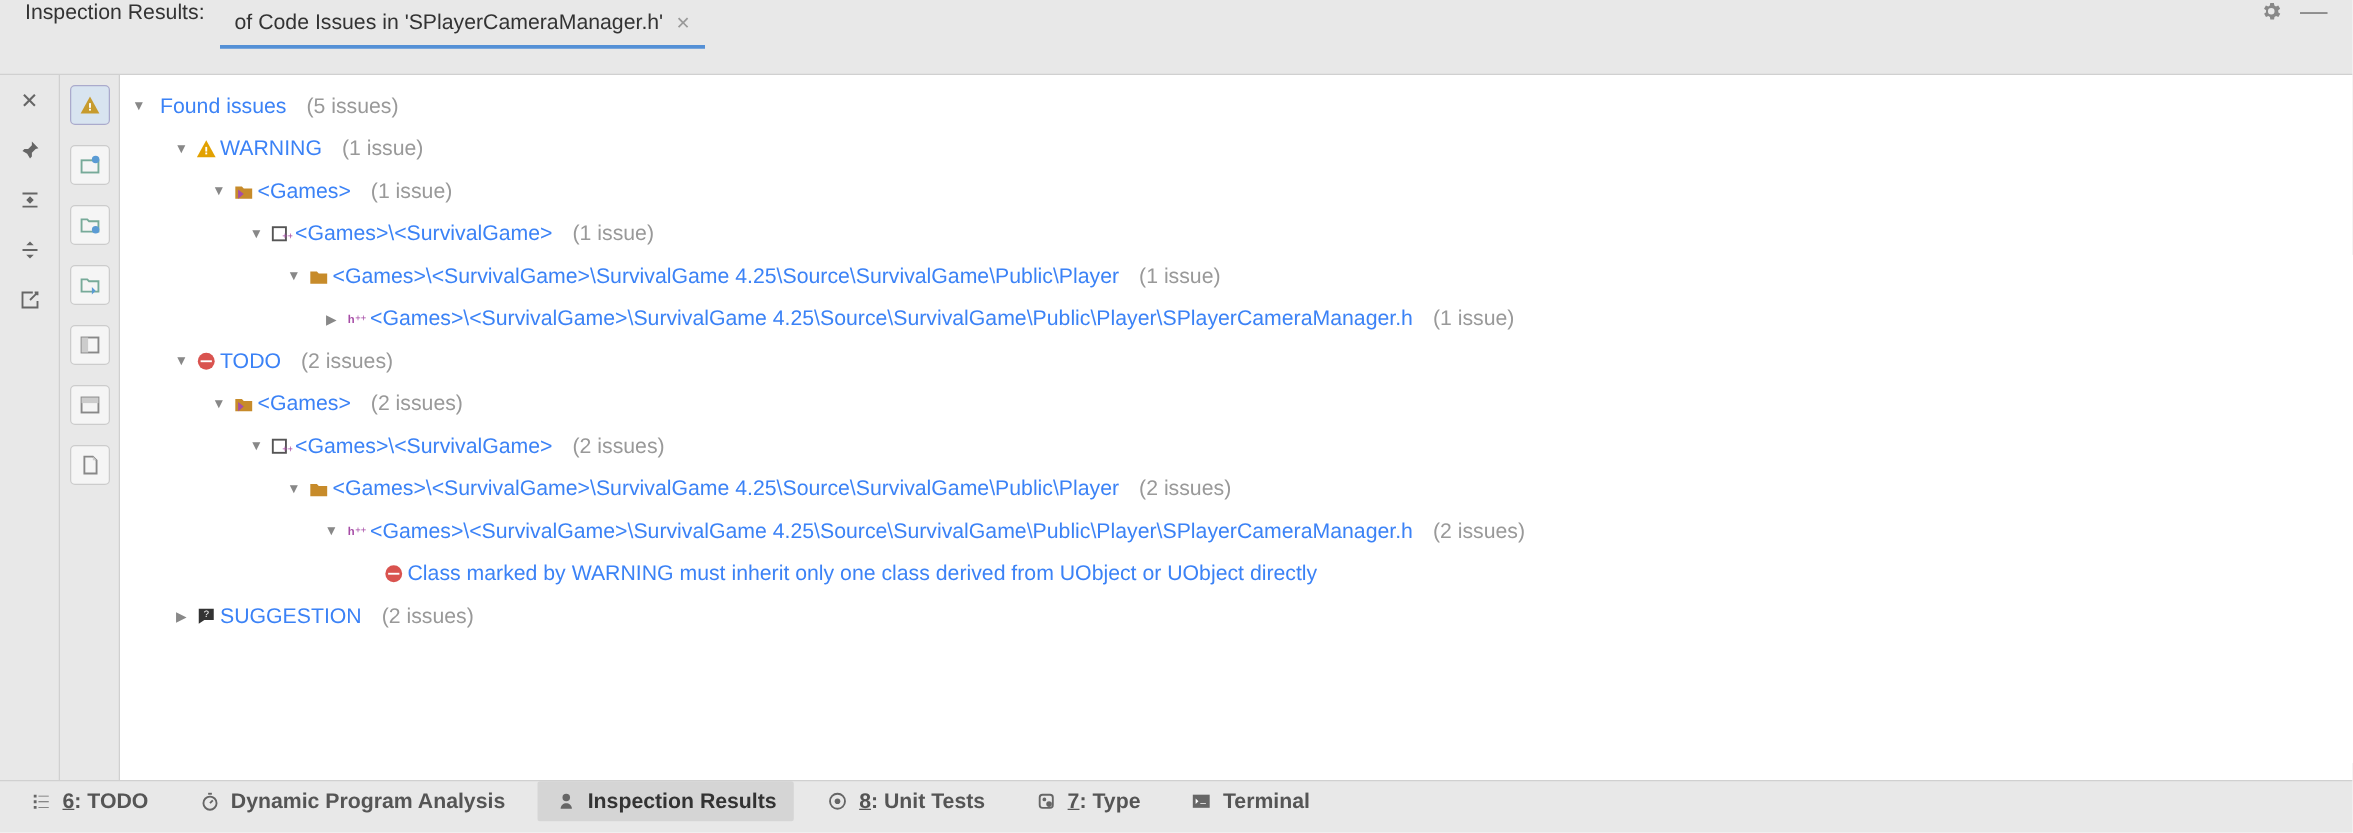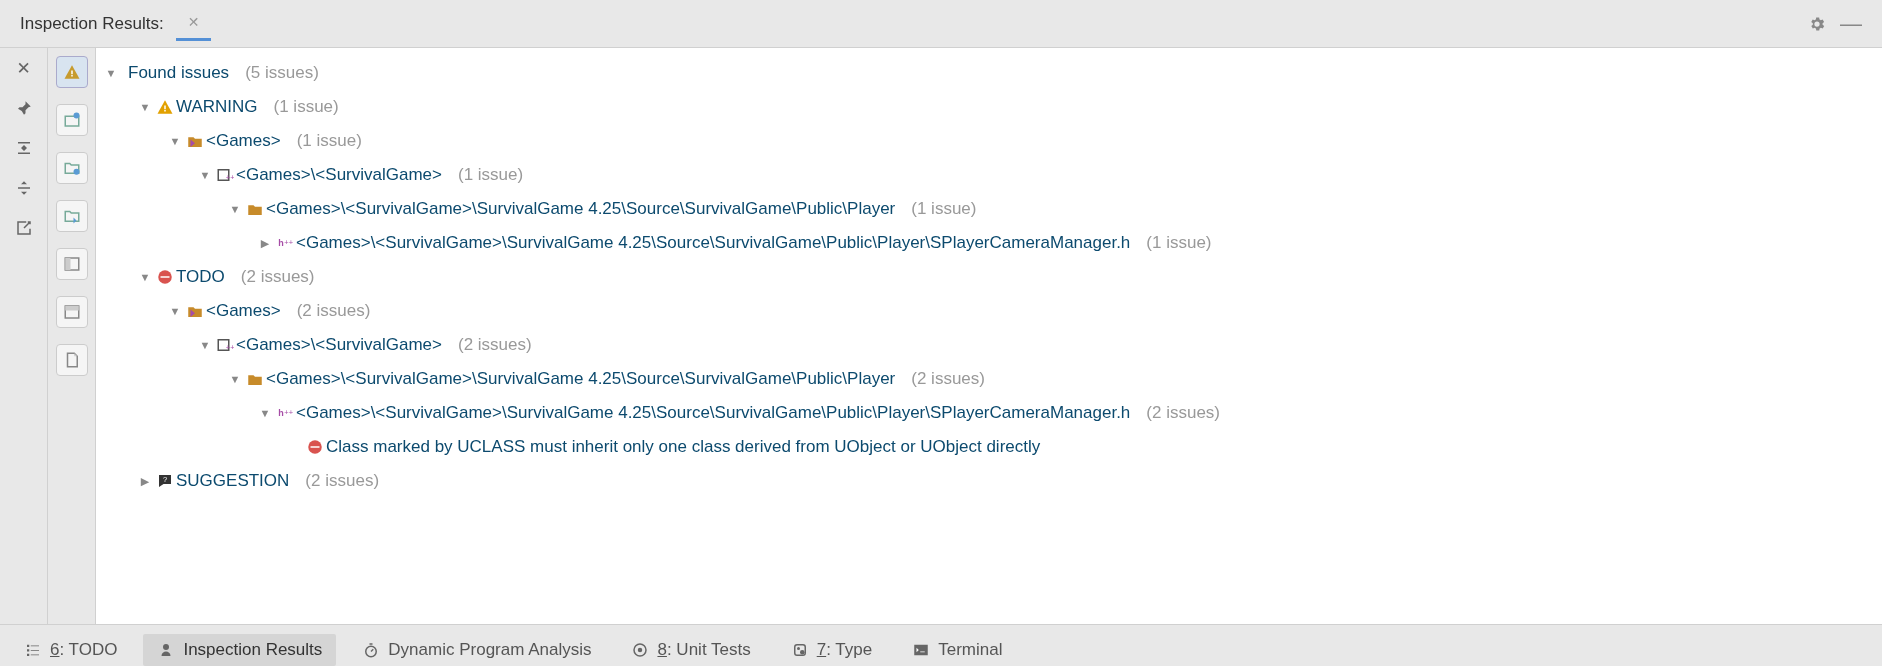--- a/index.html
+++ b/index.html
@@ -8,24 +8,24 @@
   font-size: 17px;
   background: #e8e8e8;
   color: #333;
   width: 1882px;
   height: 666px;
   overflow: hidden;
   display: flex;
   flex-direction: column;
 }
 .header {
-  height: 48px;
+  height: 60px;
   background: #e8e8e8;
   display: flex;
-  align-items: center;
+  align-items: flex-start;
   padding: 0 20px 0 20px;
   border-bottom: 1px solid #d0d0d0;
 }
 .header-label { color: #333; margin-right: 8px; }
 .tab {
   padding: 8px 12px;
   border-bottom: 3px solid #5490d6;
   color: #333;
   display: flex;
   align-items: center;
@@ -79,51 +79,53 @@
 }
 .expander {
   width: 18px;
   color: #888;
   font-size: 11px;
   text-align: center;
   cursor: pointer;
   user-select: none;
 }
 .tree-icon { width: 22px; display:flex; align-items:center; justify-content:center; }
-.tree-text { color: #0c4a6e; }
+.tree-text { color: #3b82f6; }
 .tree-count { color: #999; margin-left: 16px; }
 .indent { display:inline-block; }
 .footer {
   height: 42px;
   background: #e8e8e8;
   border-top: 1px solid #d0d0d0;
   display: flex;
-  align-items: flex-end;
+  align-items: flex-start;
   padding: 0 10px;
   gap: 12px;
+  font-weight: bold;
 }
 .footer-btn {
   display: flex; align-items:center; gap: 8px;
   padding: 6px 14px;
   color: #555;
   cursor: pointer;
   border-radius: 2px;
 }
 .footer-btn.active { background: #d5d5d5; color: #333; }
 .footer-btn .underline { text-decoration: underline; }
 
 
 .svg-icon { width: 18px; height: 18px; display: block; }
 </style>
 </head>
 <body>
 
 <div class="header">
   <span class="header-label">Inspection Results:</span>
   <div class="tab">
+    <span>of Code Issues in 'SPlayerCameraManager.h'</span>
     <span class="tab-close">✕</span>
   </div>
   <div class="header-right">
     <span>
       <svg class="svg-icon" viewBox="0 0 24 24">
           <path fill="#888" d="M19.4 13a7.5 7.5 0 0 0 .1-1 7.5 7.5 0 0 0-.1-1l2.1-1.6-2-3.5-2.5 1a7.6 7.6 0 0 0-1.7-1l-.4-2.6h-4l-.4 2.6a7.6 7.6 0 0 0-1.7 1l-2.5-1-2 3.5L6.5 11a7.5 7.5 0 0 0-.1 1 7.5 7.5 0 0 0 .1 1l-2.1 1.6 2 3.5 2.5-1a7.6 7.6 0 0 0 1.7 1l.4 2.6h4l.4-2.6a7.6 7.6 0 0 0 1.7-1l2.5 1 2-3.5Zm-7.4 2.5A3.5 3.5 0 1 1 15.5 12 3.5 3.5 0 0 1 12 15.5Z"></path>
         </svg>
     </span>
     <span style="font-size:22px;line-height:0;">—</span>
   </div>
@@ -330,21 +332,21 @@
         </div>
         <div class="tree-row">
           <span class="indent" style="width:184px"></span>
           <span class="expander"></span>
           <span class="tree-icon">
             <svg class="svg-icon" viewBox="0 0 24 24">
               <circle cx="12" cy="12" r="9" fill="#d9534f"></circle>
               <rect x="6" y="11" width="12" height="2" fill="#fff"></rect>
             </svg>
           </span>
-          <span class="tree-text">Class marked by UCLASS must inherit only one class derived from UObject or UObject directly</span>
+          <span class="tree-text">Class marked by WARNING must inherit only one class derived from UObject or UObject directly</span>
           <span class="tree-count"></span>
         </div>
         <div class="tree-row">
           <span class="indent" style="width:34px"></span>
           <span class="expander">▶</span>
           <span class="tree-icon">
             <svg class="svg-icon" viewBox="0 0 24 24">
               <path fill="#333" d="M4 4h16v12H10l-6 4z"></path>
               <text x="12" y="13" text-anchor="middle" font-size="10" fill="#fff">?</text>
             </svg>
@@ -357,40 +359,40 @@
 </div>
 
 <div class="footer" id="footer-bar">
     <div class="footer-btn">
       <span>
         <svg class="svg-icon" viewBox="0 0 24 24">
           <path fill="#666" d="M4 5h3v3H4zM9 6h11v1H9zM4 11h3v3H4zM9 12h11v1H9zM4 17h3v3H4zM9 18h11v1H9z"></path>
         </svg>
       </span>
       <span><span class="underline">6</span><span>: TODO</span></span>
-    </div>
-    <div class="footer-btn active">
-      <span>
-        <svg class="svg-icon" viewBox="0 0 24 24">
-          <circle cx="12" cy="8" r="4" fill="#666"></circle>
-          <path fill="#666" d="M6 20c0-4 3-6 6-6s6 2 6 6z"></path>
-        </svg>
-      </span>
-      <span>Inspection Results</span>
     </div>
     <div class="footer-btn">
       <span>
         <svg class="svg-icon" viewBox="0 0 24 24">
           <circle cx="12" cy="14" r="7" fill="none" stroke="#666" stroke-width="2"></circle>
           <rect x="10" y="3" width="4" height="2" fill="#666"></rect>
           <line x1="12" y1="14" x2="15" y2="11" stroke="#666" stroke-width="2"></line>
         </svg>
       </span>
       <span>Dynamic Program Analysis</span>
     </div>
+    <div class="footer-btn active">
+      <span>
+        <svg class="svg-icon" viewBox="0 0 24 24">
+          <circle cx="12" cy="8" r="4" fill="#666"></circle>
+          <path fill="#666" d="M6 20c0-4 3-6 6-6s6 2 6 6z"></path>
+        </svg>
+      </span>
+      <span>Inspection Results</span>
+    </div>
     <div class="footer-btn">
       <span>
         <svg class="svg-icon" viewBox="0 0 24 24">
           <circle cx="12" cy="12" r="8" fill="none" stroke="#666" stroke-width="2"></circle>
           <circle cx="12" cy="12" r="3" fill="#666"></circle>
         </svg>
       </span>
       <span><span class="underline">8</span><span>: Unit Tests</span></span>
     </div>
     <div class="footer-btn">

